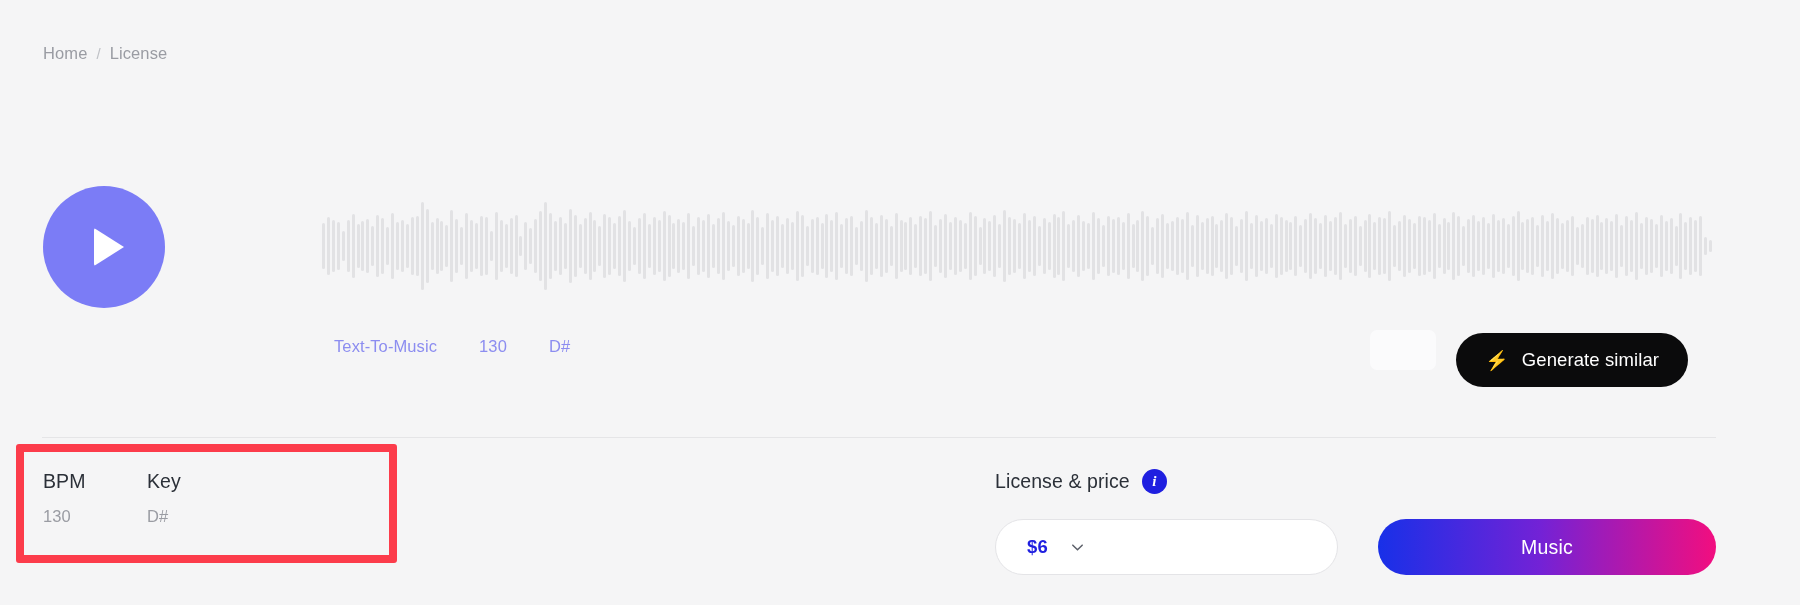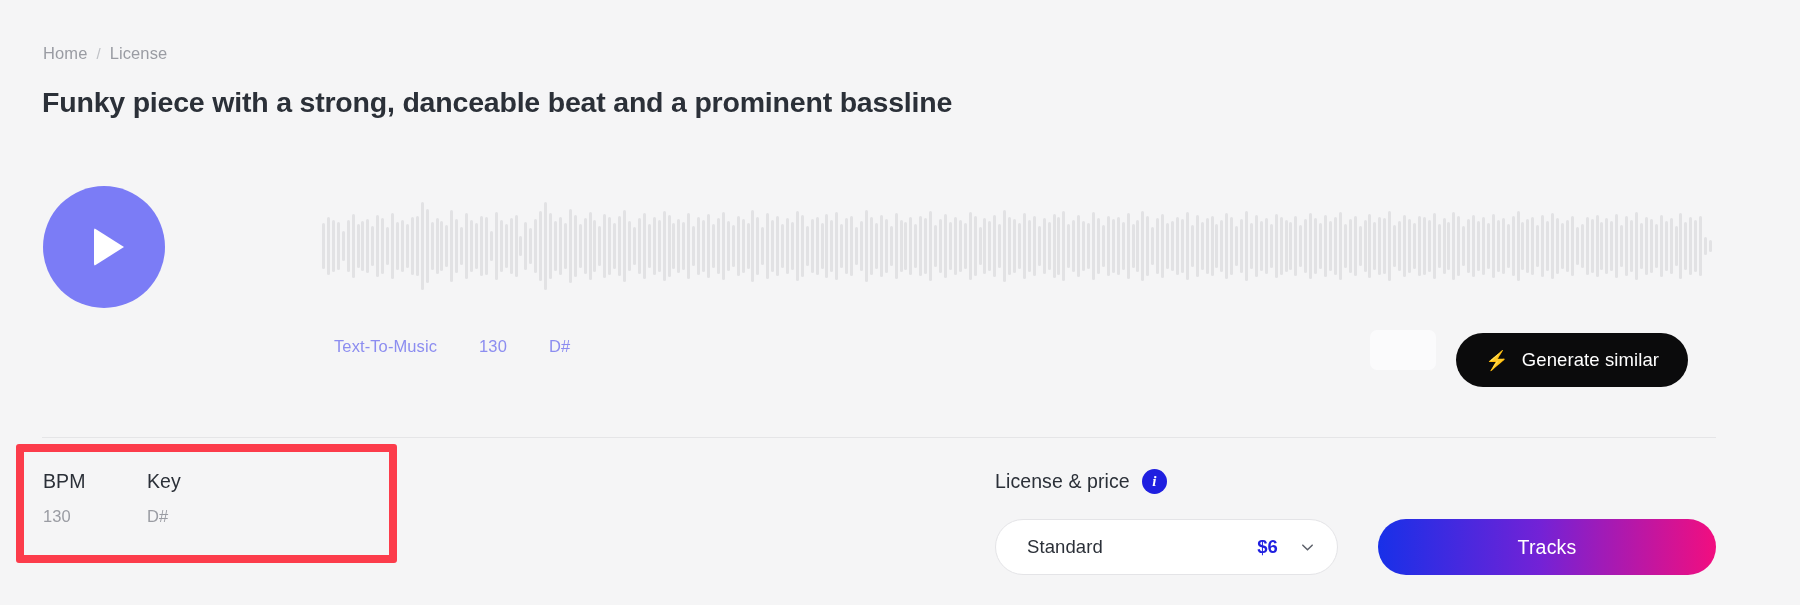--- a/index.html
+++ b/index.html
@@ -269,21 +269,20 @@
 <body>
 
 <div class="page">
 
   <nav class="breadcrumb">
     <a href="#">Home</a>
     <span class="sep">/</span>
     <a href="#">License</a>
   </nav>
 
-  <h1 class="title">Funky piece with a strong, danceable beat and a prominent bassline</h1>
 
   <div class="player">
     <button class="play-btn">
       <span class="tri"></span>
     </button>
     <div class="waveform" id="waveform">
         <span class="bar" style="left: 0px; height: 46px; top: 37px; background: rgb(226, 226, 228);"></span>
         <span class="bar" style="left: 4.93617px; height: 58px; top: 31px; background: rgb(226, 226, 228);"></span>
         <span class="bar" style="left: 9.87234px; height: 52px; top: 34px; background: rgb(226, 226, 228);"></span>
         <span class="bar" style="left: 14.8085px; height: 48px; top: 36px; background: rgb(226, 226, 228);"></span>
@@ -595,24 +594,23 @@
   </div>
 
   <div class="highlight-box"></div>
 
   <div class="license-head">
     <span>License &amp; price</span>
     <span class="info-icon">i</span>
   </div>
 
   <div class="license-select">
-    <span class="ls-name">Standard</span>
     <span class="ls-price">$6</span>
     <span class="chev">
       <svg width="15" height="15" viewBox="0 0 16 16" fill="none">
         <path d="M3 5.5 L8 10.5 L13 5.5" stroke="#5C6069" stroke-width="1.6" stroke-linecap="round" stroke-linejoin="round"></path>
       </svg>
     </span>
   </div>
 
-  <button class="select-btn">Tracks</button>
+  <button class="select-btn">Music</button>
 
 </div>
 
 </body></html>

